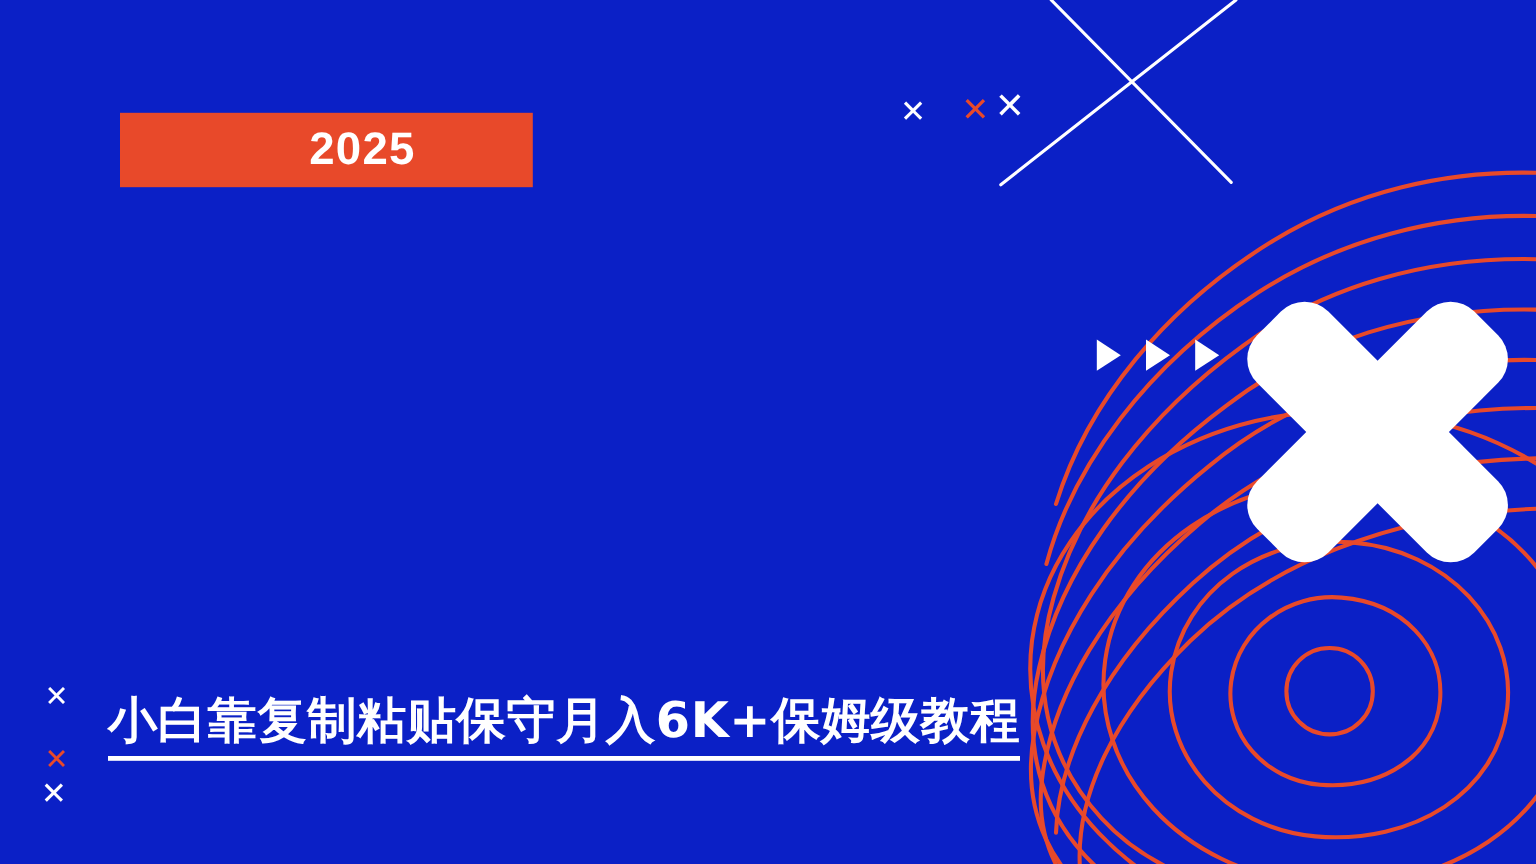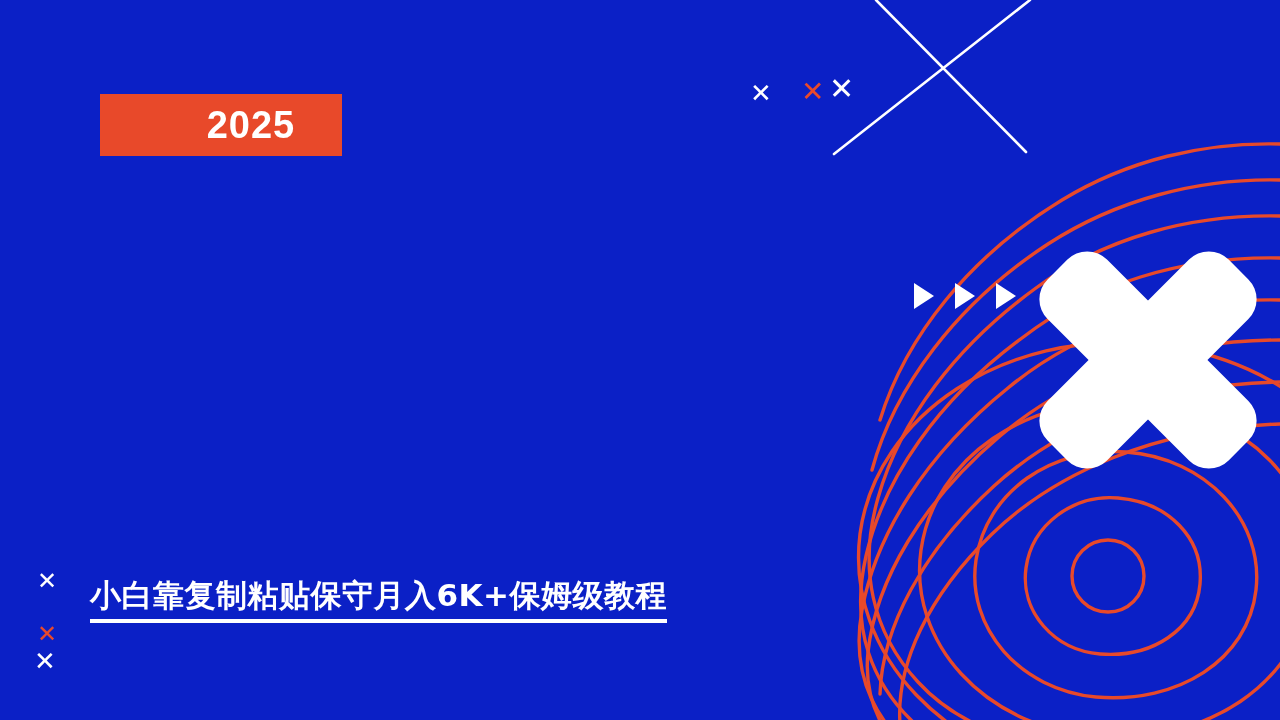--- a/index.html
+++ b/index.html
@@ -25,21 +25,21 @@
     width: 1280px;
     height: 720px;
     pointer-events: none;
   }
 
   
   .year-badge {
     position: absolute;
     left: 100px;
     top: 94px;
-    width: 242px;
+    width: 344px;
     height: 62px;
     background: #e8492a;
     display: flex;
     align-items: center;
     justify-content: center;
     box-sizing: border-box;
     padding-left: 60px;
   }
   .year-badge-text {
     color: #ffffff;
@@ -85,21 +85,21 @@
     color: #e8492a;
   }
 
   
   .subtitle {
     position: absolute;
     left: 90px;
     top: 578px;
     color: #ffffff;
     font-family: "DejaVu Sans", "Liberation Sans", sans-serif;
-    font-size: 31px;
+    font-size: 41px;
     font-weight: 700;
     letter-spacing: 0.5px;
     white-space: nowrap;
     border-bottom: 4px solid #ffffff;
     padding-bottom: 7px;
     line-height: 1.1;
   }
 
   
   .xmark {

